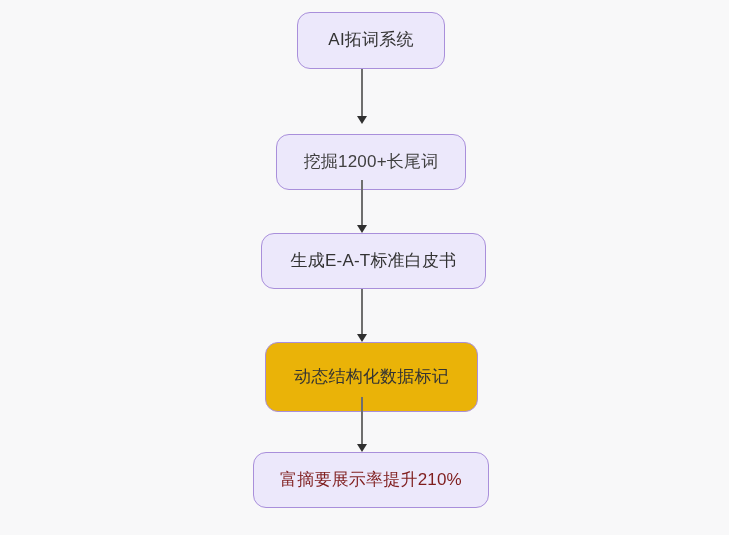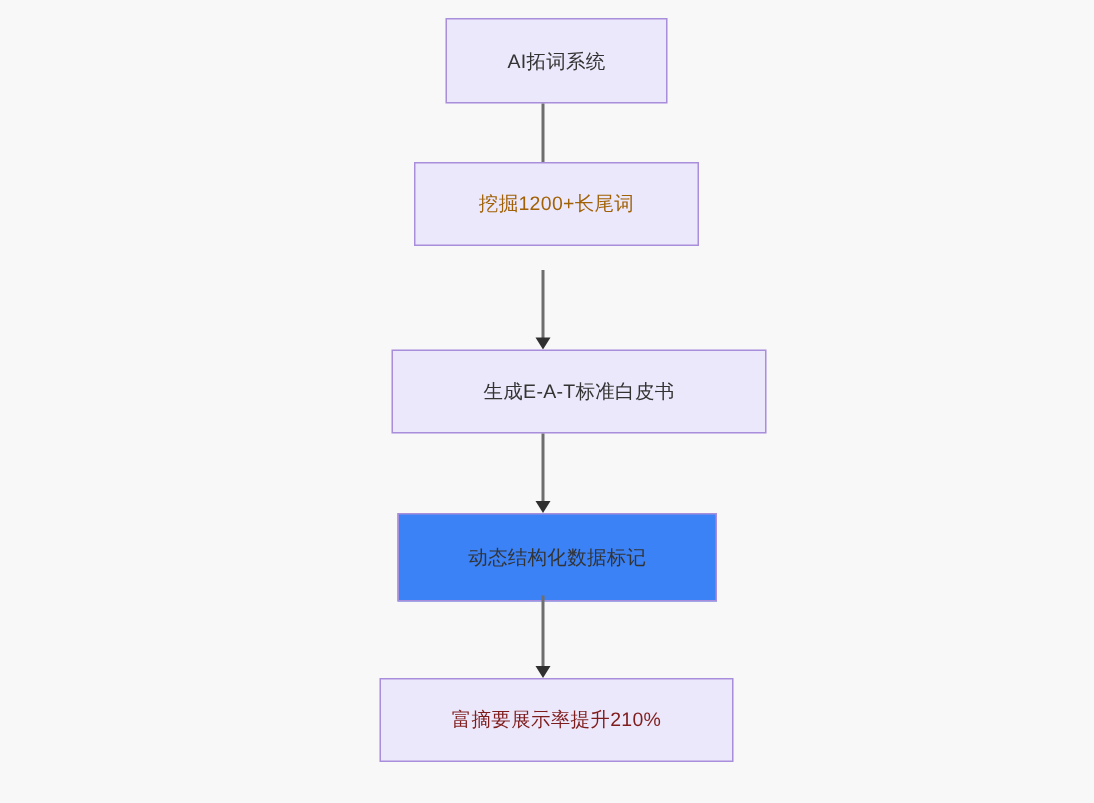--- a/index.html
+++ b/index.html
@@ -16,26 +16,26 @@
   #flowchart {
     position: relative;
     width: 729px;
     height: 535px;
   }
   .node {
     position: absolute;
     box-sizing: border-box;
     background: #ece8fb;
     border: 1.6px solid #a98fdb;
-    border-radius: 0;
+    border-radius: 13px;
     display: flex;
     align-items: center;
     justify-content: center;
     color: #333333;
-    font-size: 13px;
+    font-size: 17px;
     line-height: 1.2;
     letter-spacing: 0.2px;
     white-space: nowrap;
   }
   .node-label {
     display: block;
     padding: 0 8px;
   }
   .connector {
     position: absolute;
@@ -66,39 +66,39 @@
 
   <div class="node" id="node-1" style="left: 297px; top: 12px; width: 148px; height: 57px; background: rgb(236, 232, 251); border-color: rgb(169, 143, 219); color: rgb(51, 51, 51);">
     <span class="node-label">AI拓词系统</span>
   </div>
 
   <div class="connector" id="conn-1" style="left: 353px; top: 69px; height: 55px;">
     <span class="line" style="background: rgb(110, 110, 110);"></span>
     <span class="arrowhead" style="border-top-color: rgb(48, 48, 48);"></span>
   </div>
 
-  <div class="node" id="node-2" style="left: 276px; top: 108px; width: 190px; height: 56px; background: rgb(236, 232, 251); border-color: rgb(169, 143, 219); color: #a16207;">
+  <div class="node" id="node-2" style="left: 276px; top: 134px; width: 190px; height: 56px; background: rgb(236, 232, 251); border-color: rgb(169, 143, 219); color: #404040;">
     <span class="node-label">挖掘1200+长尾词</span>
   </div>
 
   <div class="connector" id="conn-2" style="left: 353px; top: 180px; height: 53px;">
     <span class="line" style="background: rgb(110, 110, 110);"></span>
     <span class="arrowhead" style="border-top-color: rgb(48, 48, 48);"></span>
   </div>
 
-  <div class="node" id="node-3" style="left: 261px; top: 233px; width: 250px; height: 56px; background: rgb(236, 232, 251); border-color: rgb(169, 143, 219); color: rgb(51, 51, 51); align-items: center;">
+  <div class="node" id="node-3" style="left: 261px; top: 233px; width: 225px; height: 56px; background: rgb(236, 232, 251); border-color: rgb(169, 143, 219); color: rgb(51, 51, 51); align-items: center;">
     <span class="node-label">生成E-A-T标准白皮书</span>
   </div>
 
   <div class="connector" id="conn-3" style="left: 353px; top: 289px; height: 53px;">
     <span class="line" style="background: rgb(110, 110, 110);"></span>
     <span class="arrowhead" style="border-top-color: rgb(48, 48, 48);"></span>
   </div>
 
-  <div class="node" id="node-4" style="left: 265px; top: 342px; width: 213px; height: 59px; background: #3b82f6; border-color: rgb(169, 143, 219); color: rgb(51, 51, 51);">
+  <div class="node" id="node-4" style="left: 265px; top: 342px; width: 213px; height: 70px; background: #eab308; border-color: rgb(169, 143, 219); color: rgb(51, 51, 51);">
     <span class="node-label">动态结构化数据标记</span>
   </div>
 
   <div class="connector" id="conn-4" style="left: 353px; top: 397px; height: 55px;">
     <span class="line" style="background: rgb(110, 110, 110);"></span>
     <span class="arrowhead" style="border-top-color: rgb(48, 48, 48);"></span>
   </div>
 
   <div class="node" id="node-5" style="left: 253px; top: 452px; width: 236px; height: 56px; background: rgb(236, 232, 251); border-color: rgb(169, 143, 219); color: #7f1d1d;">
     <span class="node-label">富摘要展示率提升210%</span>

